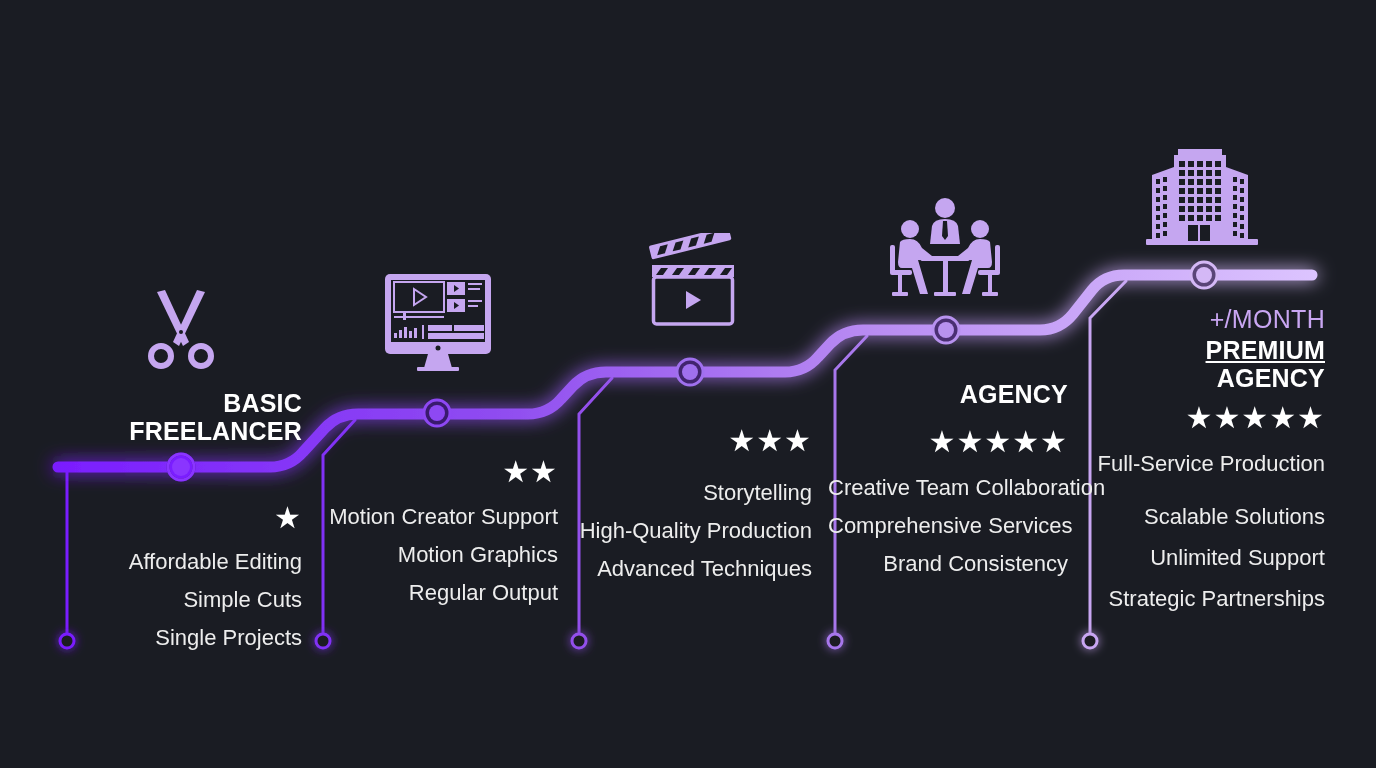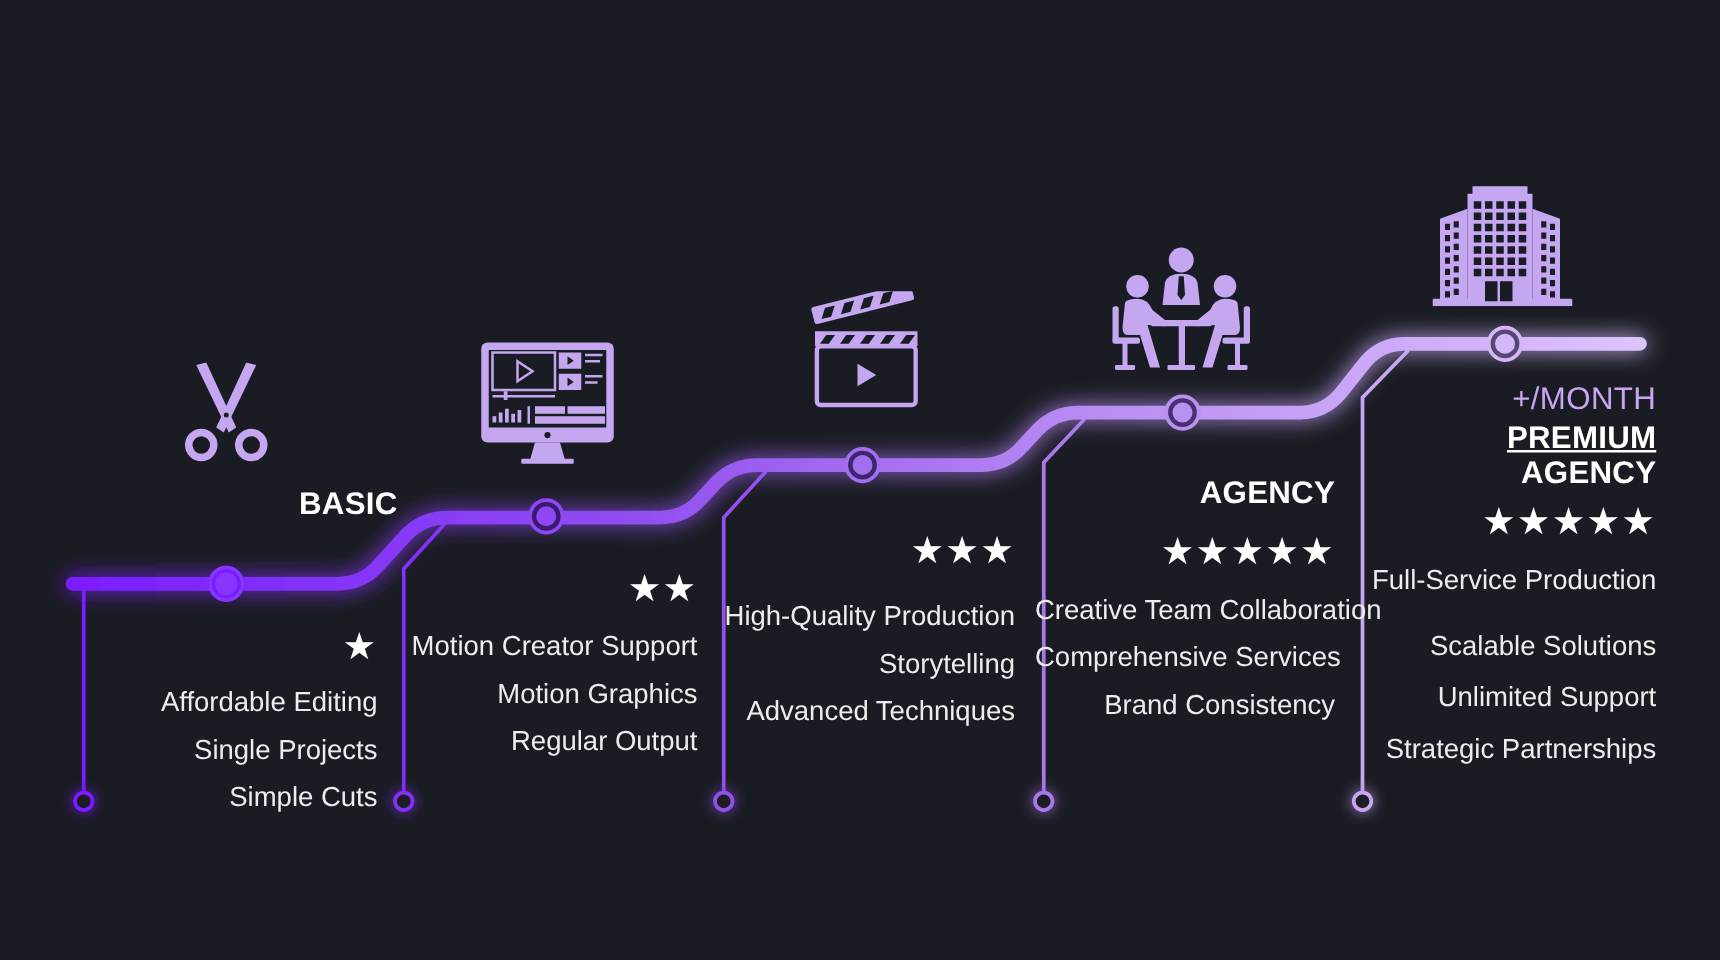--- a/index.html
+++ b/index.html
@@ -225,52 +225,53 @@
       <use href="#sr" y="9"></use>
         <use href="#sr" y="18"></use>
         <use href="#sr" y="27"></use>
       <use href="#sr" y="36"></use>
         <use href="#sr" y="45"></use>
         <use href="#sr" y="54"></use>
     </g>
   </svg>
 </div>
 
-<div class="tier" style="left:78px; top:389px; width:240px;">
+<div class="tier" style="left:62px; top:389px; width:240px;">
   <div class="title">BASIC</div>
+  <div class="title">FREELANCER</div>
 </div>
 <div class="tier" style="left:62px; top:502px; width:240px;">
   <div class="stars">★</div>
   <div style="margin-top:14px;">
     <div class="feature">Affordable Editing</div>
+    <div class="feature">Simple Cuts</div>
     <div class="feature">Single Projects</div>
-    <div class="feature">Simple Cuts</div>
   </div>
 </div>
 
 <div class="tier" style="left:318px; top:456px; width:240px;">
   <div class="stars">★★</div>
   <div style="margin-top:15px;">
     <div class="feature">
       <span class="line">Motion Creator</span>
       <span class="line">Support</span>
     </div>
     <div class="feature">Motion Graphics</div>
     <div class="feature">Regular Output</div>
   </div>
 </div>
 
 <div class="tier" style="left:572px; top:425px; width:240px;">
   <div class="stars">★★★</div>
   <div style="margin-top:22px;">
+    <div class="feature">Storytelling</div>
     <div class="feature">
       <span class="line">High-Quality</span>
       <span class="line">Production</span>
     </div>
-    <div class="feature">Storytelling</div>
     <div class="feature">Advanced Techniques</div>
   </div>
 </div>
 
 <div class="tier" style="left:828px; top:380px; width:240px;">
   <div class="title">AGENCY</div>
   <div class="stars" style="margin-top:18px;">★★★★★</div>
   <div style="margin-top:16px;">
     <div class="feature">
       <span class="line">Creative Team</span>

